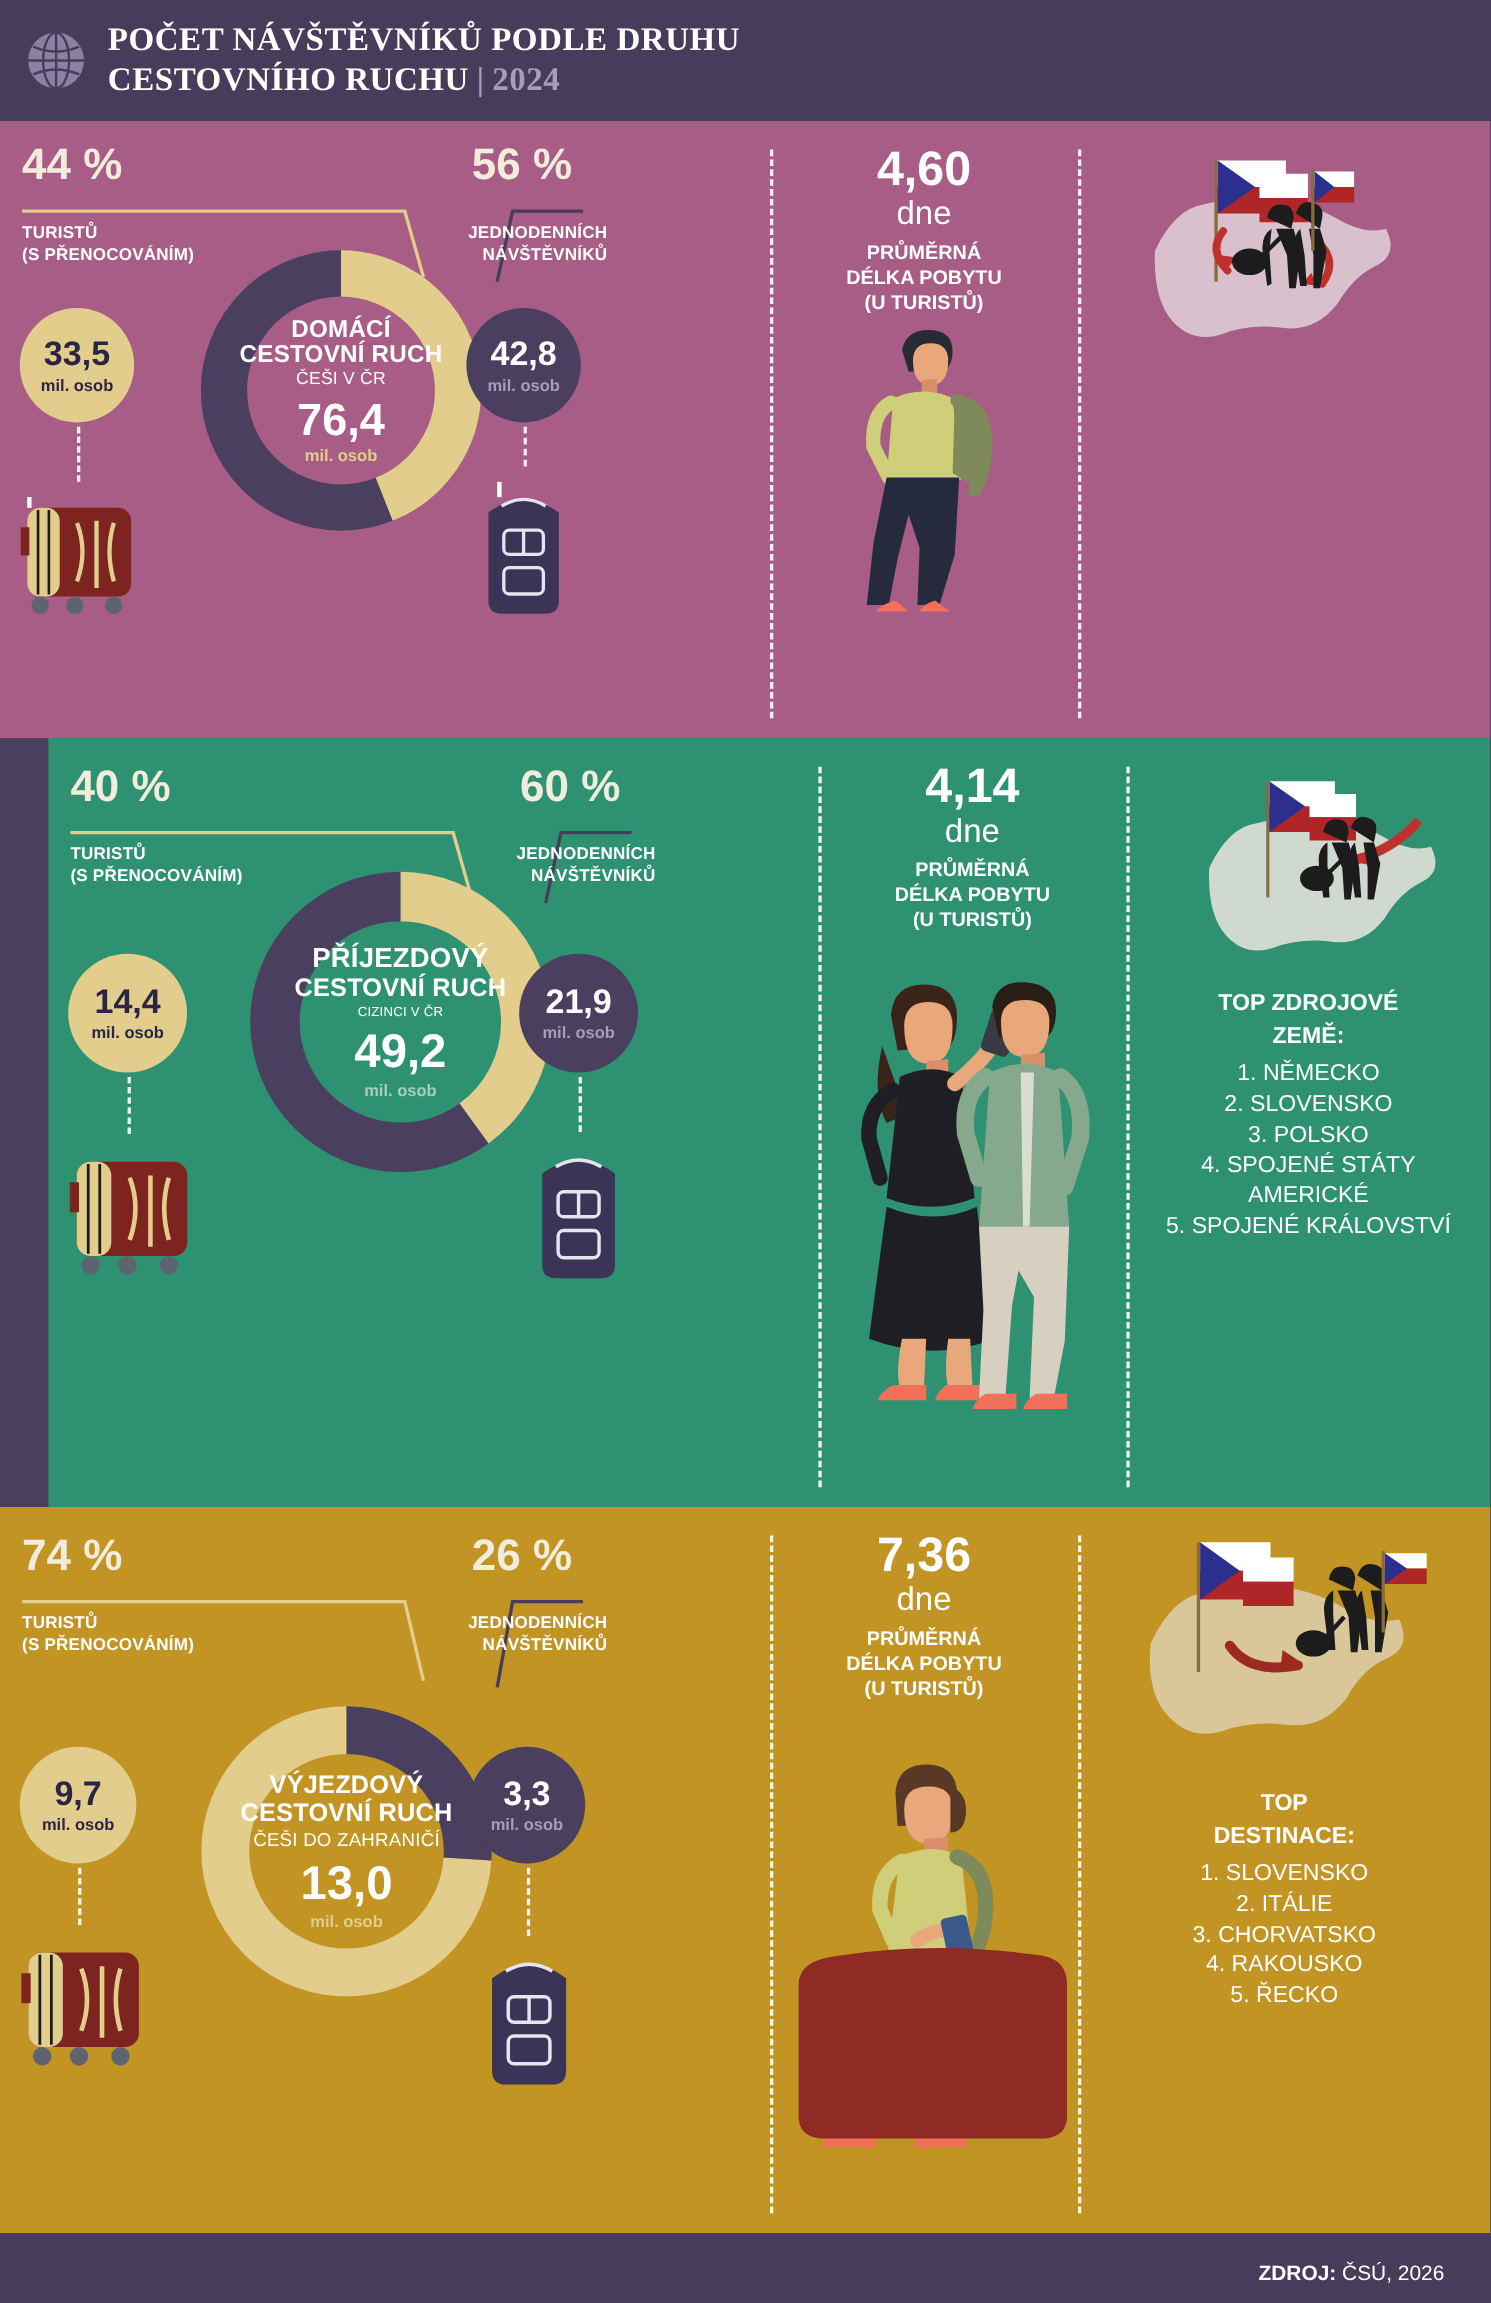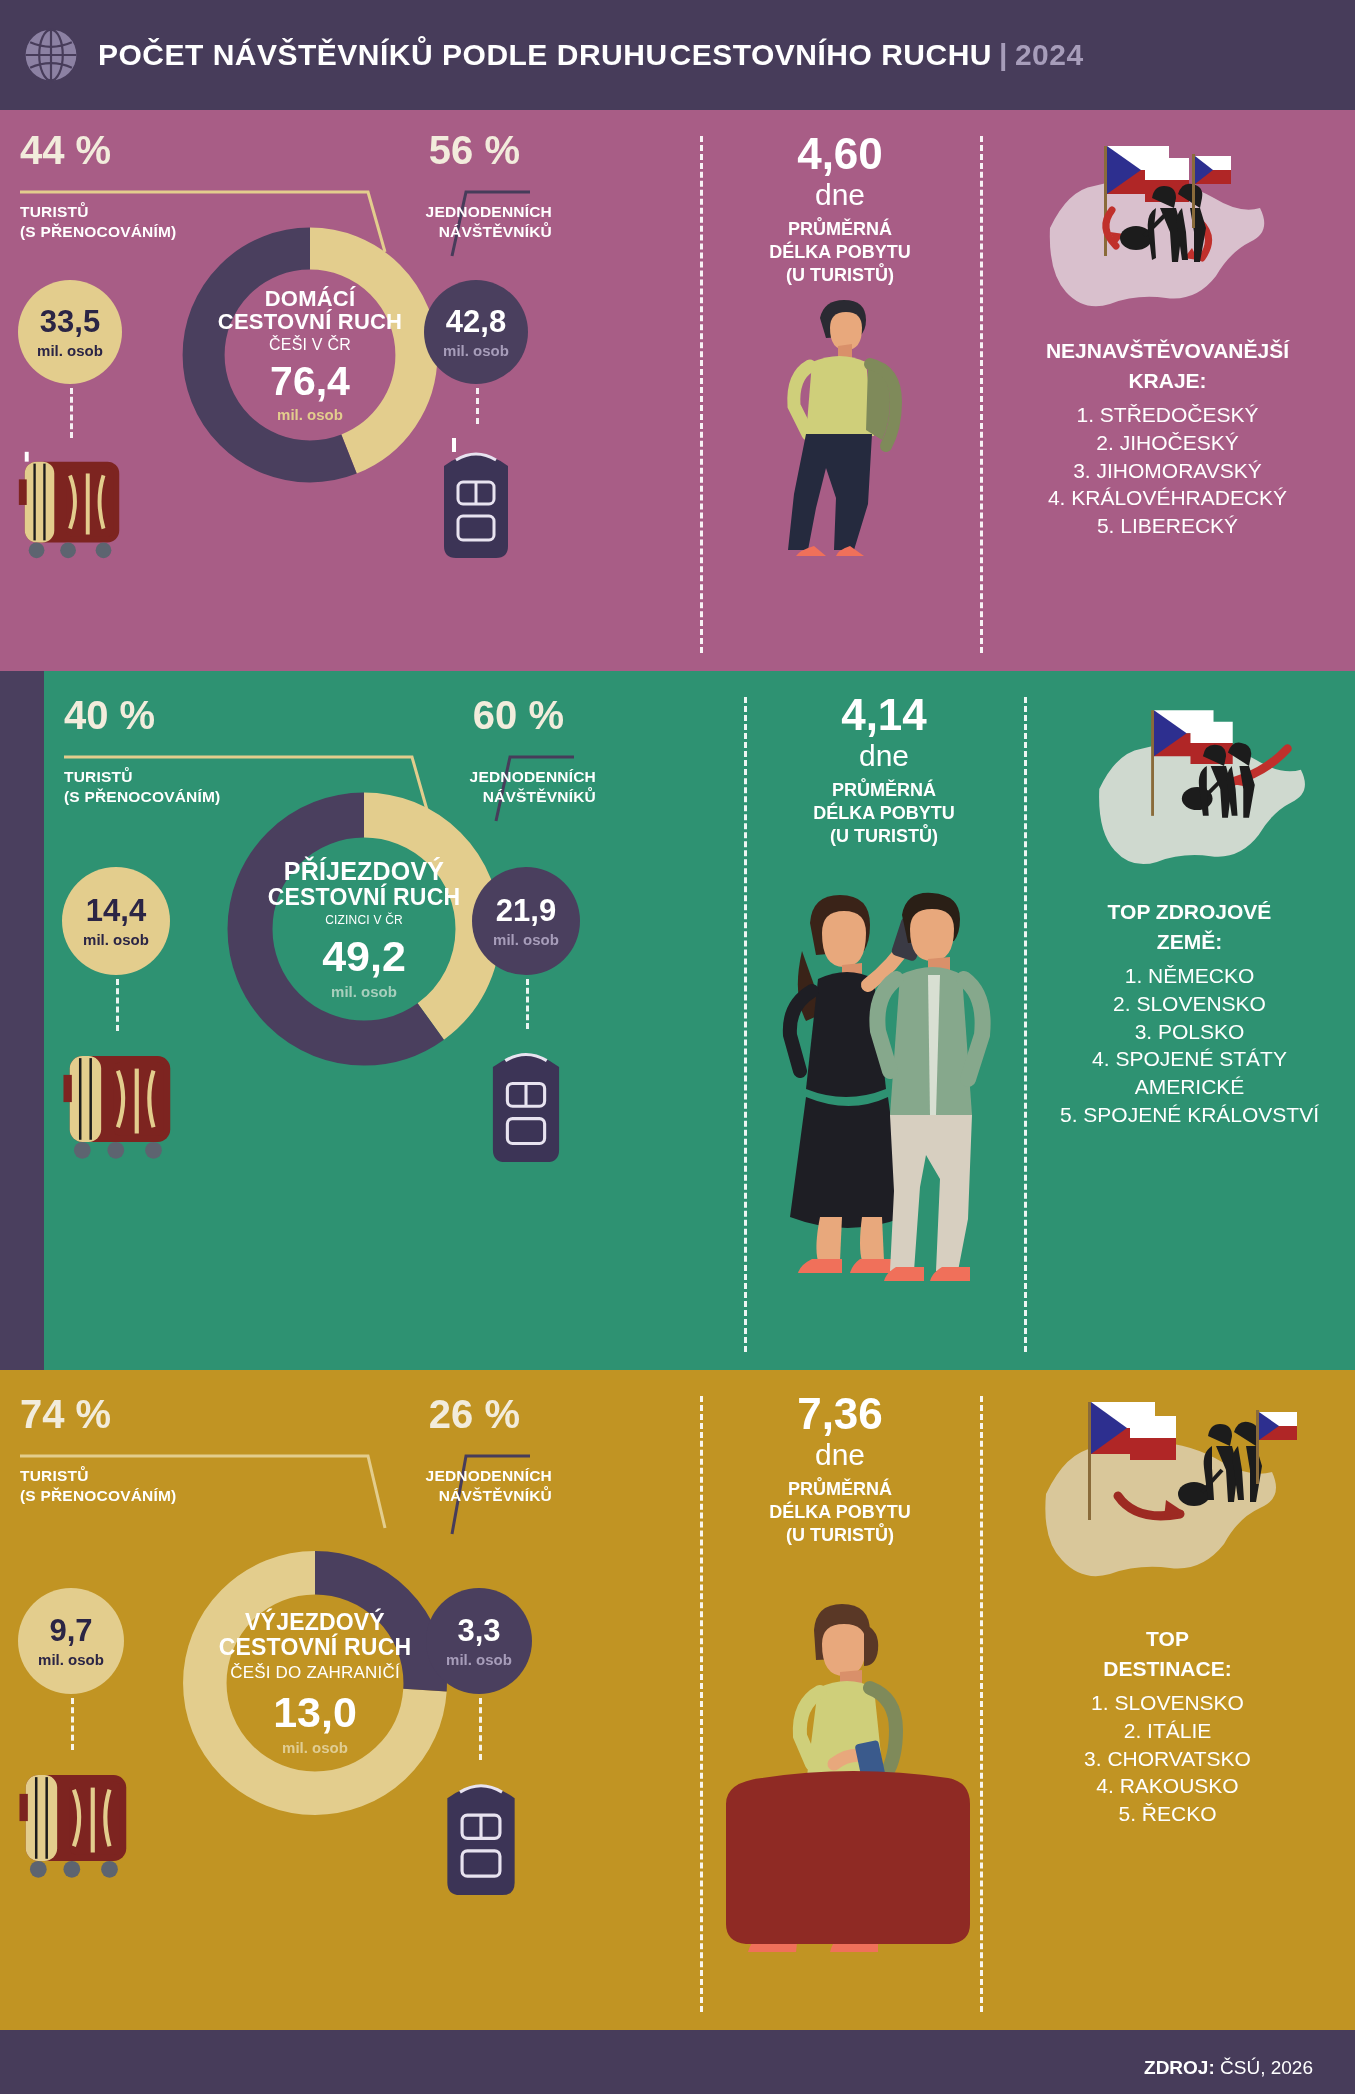--- a/index.html
+++ b/index.html
@@ -10,21 +10,21 @@
     overflow: hidden;
   }
   .page { position: relative; width: 1355px; height: 2094px; }
 
   
   .header {
     height: 110px; background: #473c5a;
     display: flex; align-items: center; padding-left: 22px; gap: 18px;
   }
   .globe-icon { width: 58px; height: 58px; flex: 0 0 58px; }
-  .header-text { display:flex; flex-direction:row; gap:2px; }
+  .header-text { display:flex; flex-direction:column; gap:2px;font-family:Liberation Serif, serif; }
   .header-line {
     font-weight: bold; font-size: 30px; letter-spacing: .5px;
     color: #ffffff; text-transform: uppercase; line-height: 1.16;
     font-stretch: condensed;
   }
   .hdr-sep { color: #a79dba; margin: 0 7px; }
   .hdr-year { color: #a79dba; }
 
   
   .section { position: relative; display: flex; overflow: hidden; }
@@ -259,29 +259,20 @@
         <path d="M112 104 l22 -22" stroke="#1c1c1c" stroke-width="4"></path>
         <path d="M120 66 q2 -12 12 -12 q12 0 12 12 l-2 10 z" fill="#1c1c1c"></path>
         <path d="M124 76 q-10 6 -8 22 l4 30 l4 -2 l-2 -30 z M128 76 h16 l6 22 l-4 32 h-6 l-2 -30 z" fill="#1c1c1c"></path>
         <path d="M146 62 q4 -12 14 -10 q12 2 10 14 l-2 10z" fill="#1c1c1c"></path>
         <path d="M150 76 q-8 8 -4 24 l4 28 h6 l-2 -28 z M158 76 h10 l6 20 l-6 34 h-6 l0 -30z" fill="#1c1c1c"></path>
         <rect x="160" y="22" width="3" height="74" fill="#8a6b3a"></rect>
         <path d="M163 24 h36 v14 h-36z" fill="#ffffff"></path>
         <path d="M163 38 h36 v14 h-36z" fill="#b02626"></path>
         <path d="M163 24 l18 14 l-18 14z" fill="#2d2f8f"></path>
       </svg>
-      <div class="list-box" style="top:228px;">
-        <div class="list-title">NEJNAVŠTĚVOVANĚJŠÍ</div>
-        <div class="list-title" style="margin-top:-4px;">KRAJE:</div>
-        <div class="list-item">1. STŘEDOČESKÝ</div>
-        <div class="list-item">2. JIHOČESKÝ</div>
-        <div class="list-item">3. JIHOMORAVSKÝ</div>
-        <div class="list-item">4. KRÁLOVÉHRADECKÝ</div>
-        <div class="list-item">5. LIBERECKÝ</div>
-      </div>
     </div>
   </div>
 
   <div class="section sec2">
 
     <div class="col-donut">
       <div class="pct pct-left" style="top:22px;">40 %</div>
       <div class="pct pct-right" style="top:22px;">60 %</div>
 
       <svg class="leader" style="left:0;top:64px;width:700px;height:120px;" viewBox="0 0 700 120">

